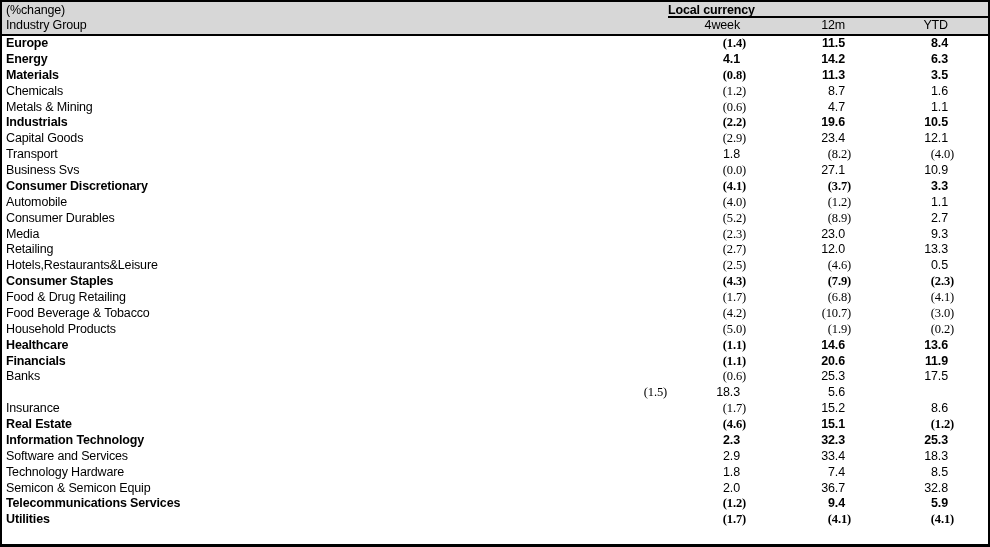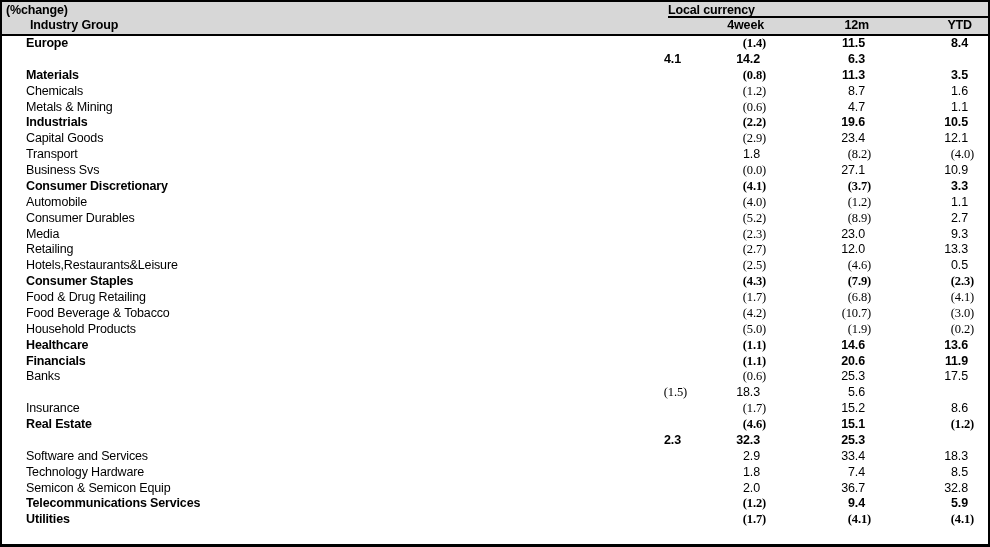--- a/index.html
+++ b/index.html
@@ -18,35 +18,35 @@
     overflow: hidden;
   }
 
   
   .thead {
     background: var(--header-bg, #d7d7d7);
     border-bottom: 2px solid #000;
     height: 34px;
   }
   .hrow1 { display: flex; height: 16px; line-height: 16px; }
-  .pct-label { width: 666px; padding-left: 4px; font-weight: bold; }
+  .pct-label { width: 666px; padding-left: 4px; }
   .lc-region {
     flex: 1;
     border-bottom: 2px solid #000;
     text-align: left;
     font-weight: bold;
   }
   .grid {
     display: grid;
     grid-template-columns: 659px 79px 105px 103px 1fr;
   }
-  .hrow2 { height: 16px; line-height: 15px; font-weight: bold; margin-left: 24px; }
+  .hrow2 { height: 16px; line-height: 15px; font-weight: normal; }
 
   
-  .tbody .row { height: 15.875px; line-height: 15.875px; margin-left: 20px; }
+  .tbody .row { height: 15.875px; line-height: 15.875px; }
   .row.group { font-weight: bold; }
   .label { padding-left: 4px; white-space: nowrap; overflow: hidden; }
   .row.sub .label { }
   .num { text-align: right; white-space: nowrap; }
   .num .neg { margin-right: -6px; font-family: Liberation Serif, serif; } 
 </style>
 </head>
 <body>
 
 <div class="table-wrap" style="--header-bg: #d7d7d7;">
@@ -67,20 +67,21 @@
 
   <div class="tbody" id="tbody">
       <div class="row grid group">
         <div class="label">Europe</div>
         <div class="num"><span class="neg">(1.4)</span></div>
         <div class="num"><span>11.5</span></div>
         <div class="num"><span>8.4</span></div>
         <div></div>
       </div>
       <div class="row grid group">
+        <div class="label">Energy</div>
         <div class="num"><span>4.1</span></div>
         <div class="num"><span>14.2</span></div>
         <div class="num"><span>6.3</span></div>
         <div></div>
       </div>
       <div class="row grid group">
         <div class="label">Materials</div>
         <div class="num"><span class="neg">(0.8)</span></div>
         <div class="num"><span>11.3</span></div>
         <div class="num"><span>3.5</span></div>
@@ -233,20 +234,21 @@
         <div></div>
       </div>
       <div class="row grid group">
         <div class="label">Real Estate</div>
         <div class="num"><span class="neg">(4.6)</span></div>
         <div class="num"><span>15.1</span></div>
         <div class="num"><span class="neg">(1.2)</span></div>
         <div></div>
       </div>
       <div class="row grid group">
+        <div class="label">Information Technology</div>
         <div class="num"><span>2.3</span></div>
         <div class="num"><span>32.3</span></div>
         <div class="num"><span>25.3</span></div>
         <div></div>
       </div>
       <div class="row grid sub">
         <div class="label">Software and Services</div>
         <div class="num"><span>2.9</span></div>
         <div class="num"><span>33.4</span></div>
         <div class="num"><span>18.3</span></div>

